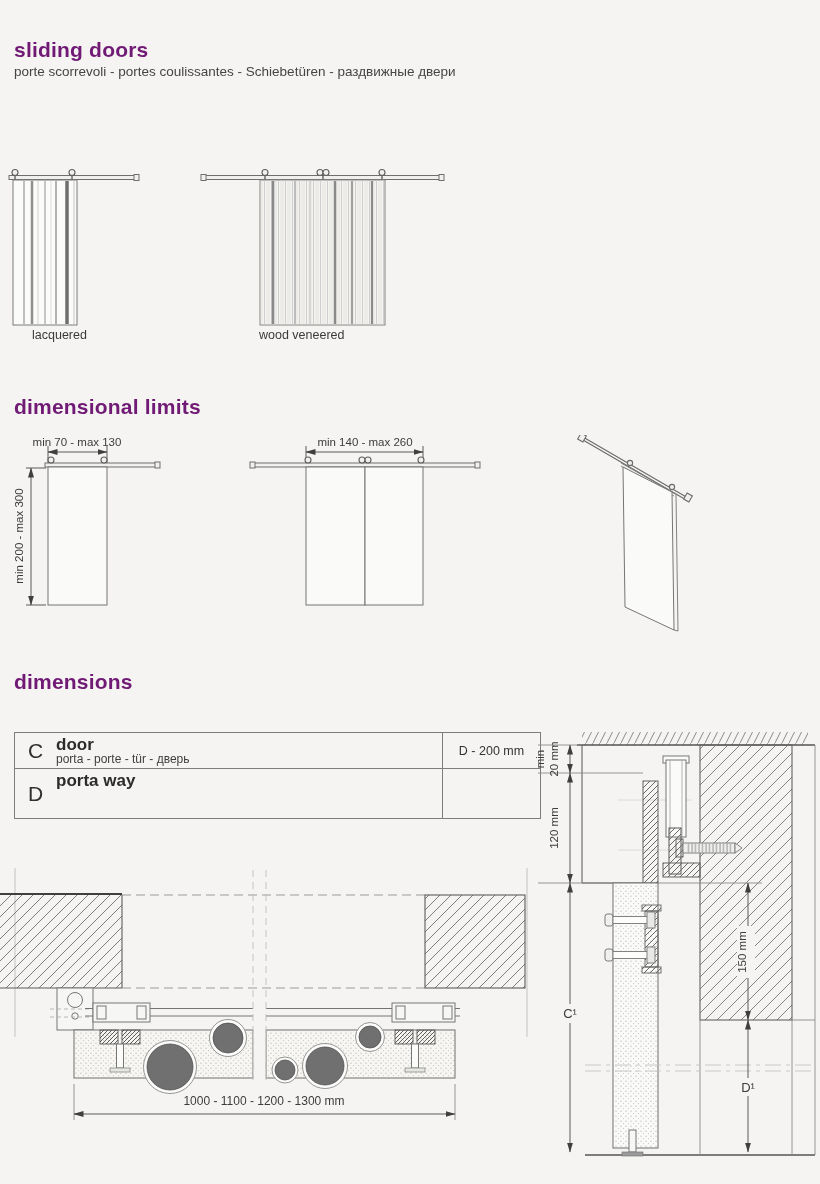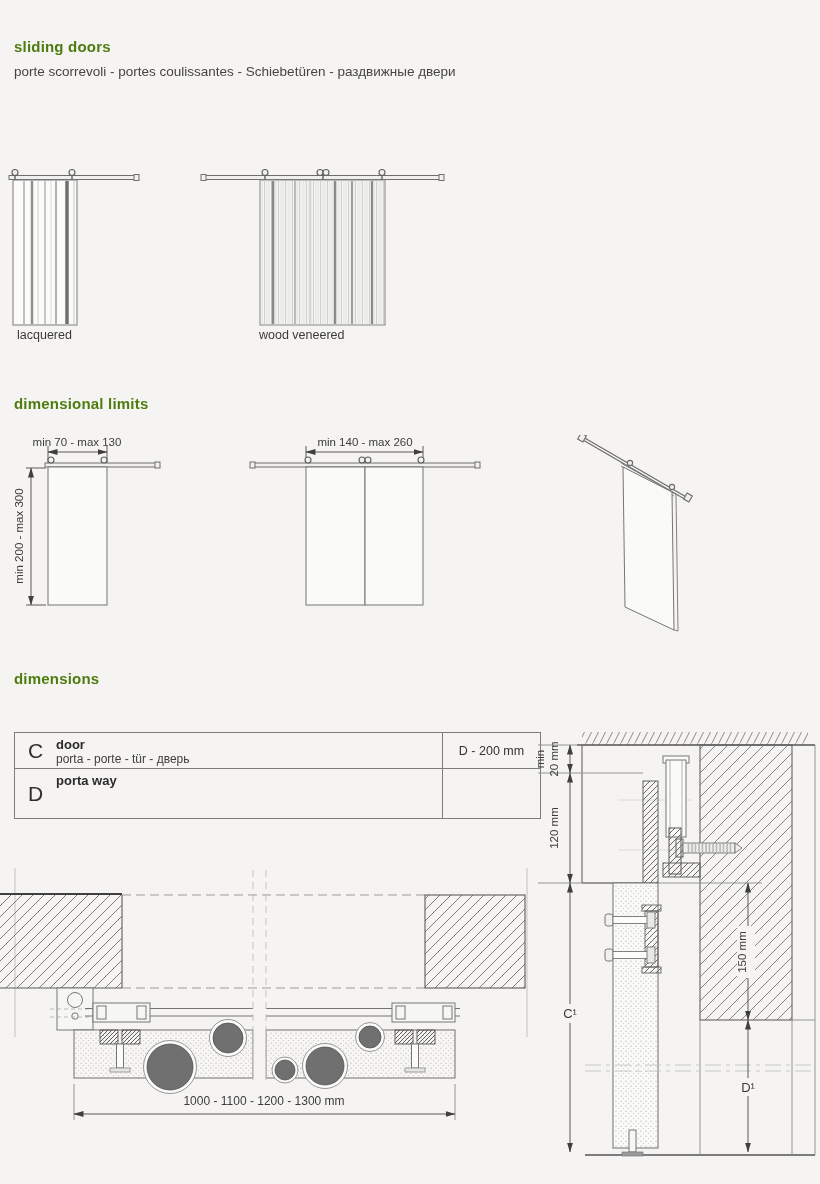--- a/index.html
+++ b/index.html
@@ -3,42 +3,42 @@
 <meta charset="utf-8">
 <style>
   html,body{margin:0;padding:0;}
   body{background:#e9e9e9;}
   .page{
     position:relative;width:820px;height:1184px;margin:0 auto;
     background:#f5f4f2;overflow:hidden;
     font-family:"Liberation Sans",sans-serif;color:#2e2e2e;
   }
   .abs{position:absolute;}
-  .sec-title{font-size:15px;font-weight:bold;color:#4d7c0f;letter-spacing:.2px;text-align:right;}
+  .sec-title{font-size:21px;font-weight:bold;color:#701a75;letter-spacing:.2px;text-align:right;}
   .sec-sub{font-size:13.5px;color:#454545;margin-top:6px;}
   .fig-label{font-size:12.5px;color:#3a3a3a;}
   svg{display:block;}
   svg text{font-family:"Liberation Sans",sans-serif;fill:#3c3c3c;}
   .dim-t{font-size:11.5px;}
   .dim-big{font-size:13px;}
   
   .dim-table{
     position:absolute;left:14px;top:732px;width:527px;height:87px;
     border:1px solid #7d7d7d;box-sizing:border-box;
   }
   .dt-row{position:absolute;left:0;width:100%;box-sizing:border-box;}
   .dt-row1{top:0;height:36px;border-bottom:1px solid #7d7d7d;}
   .dt-row2{top:36px;height:50px;}
   .dt-letter{
     position:absolute;left:0;top:0;width:41px;height:100%;
     display:flex;align-items:center;justify-content:center;
     font-size:21px;color:#2f2f2f;
   }
   .dt-desc{position:absolute;left:41px;top:4px;right:100px;line-height:15px;}
-  .dt-term{font-size:13px;font-weight:bold;color:#2b2b2b;}
+  .dt-term{font-size:17px;font-weight:bold;color:#2b2b2b;}
   .dt-tr{font-size:12px;color:#3e3e3e;}
   .dt-value{
     position:absolute;right:0;top:0;width:98px;height:100%;
     border-left:1px solid #7d7d7d;box-sizing:border-box;
     display:flex;align-items:center;justify-content:center;
     font-size:12.5px;color:#333;
   }
 </style>
 </head>
 <body>
@@ -62,21 +62,21 @@
       <line x1="16" y1="13" x2="16" y2="156" stroke="#ababab" stroke-width="1.5"></line>
       <line x1="24" y1="13" x2="24" y2="156" stroke="#8f8f8f" stroke-width="2.5"></line>
       <line x1="30" y1="13" x2="30" y2="156" stroke="#cfcfcf" stroke-width="1"></line>
       <line x1="37" y1="13" x2="37" y2="156" stroke="#b5b5b5" stroke-width="1.5"></line>
       <line x1="43" y1="13" x2="43" y2="156" stroke="#dcdcdc" stroke-width="1"></line>
       <line x1="48" y1="13" x2="48" y2="156" stroke="#9a9a9a" stroke-width="1.5"></line>
       <line x1="59" y1="13" x2="59" y2="156" stroke="#6f6f6f" stroke-width="3.5"></line>
       <line x1="66" y1="13" x2="66" y2="156" stroke="#c5c5c5" stroke-width="1"></line>
     </g>
   </svg>
-  <div class="abs fig-label" style="left:17px;top:328px;">lacquered</div>
+  <div class="abs fig-label" style="left:1px;top:328px;padding-left:31px;">lacquered</div>
 
   <svg class="abs" style="left:200px;top:168px;" width="248" height="162" viewBox="0 0 248 162">
     <defs>
       <pattern id="wgrain" width="7" height="10" patternUnits="userSpaceOnUse">
         <line x1="1.5" y1="0" x2="1.5" y2="10" stroke="#cfcfcf" stroke-width="1"></line>
         <line x1="4" y1="0" x2="4" y2="10" stroke="#e2e1de" stroke-width="0.8"></line>
         <line x1="6" y1="0" x2="6" y2="10" stroke="#d8d7d4" stroke-width="0.6"></line>
       </pattern>
     </defs>
     <g>

